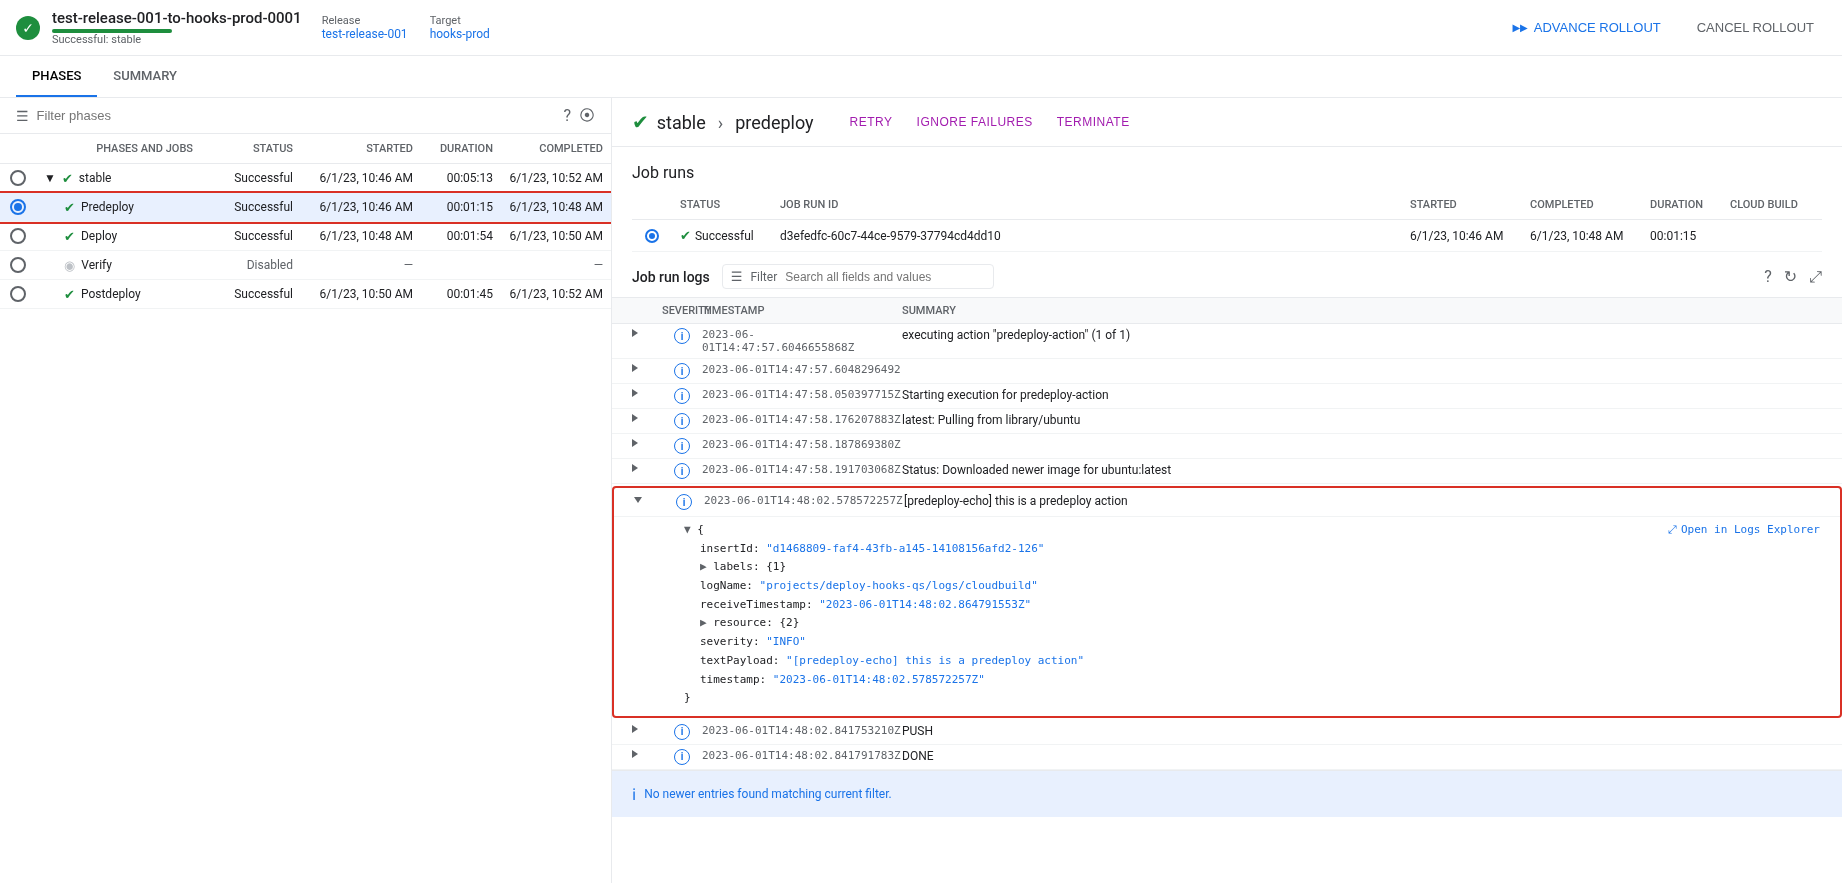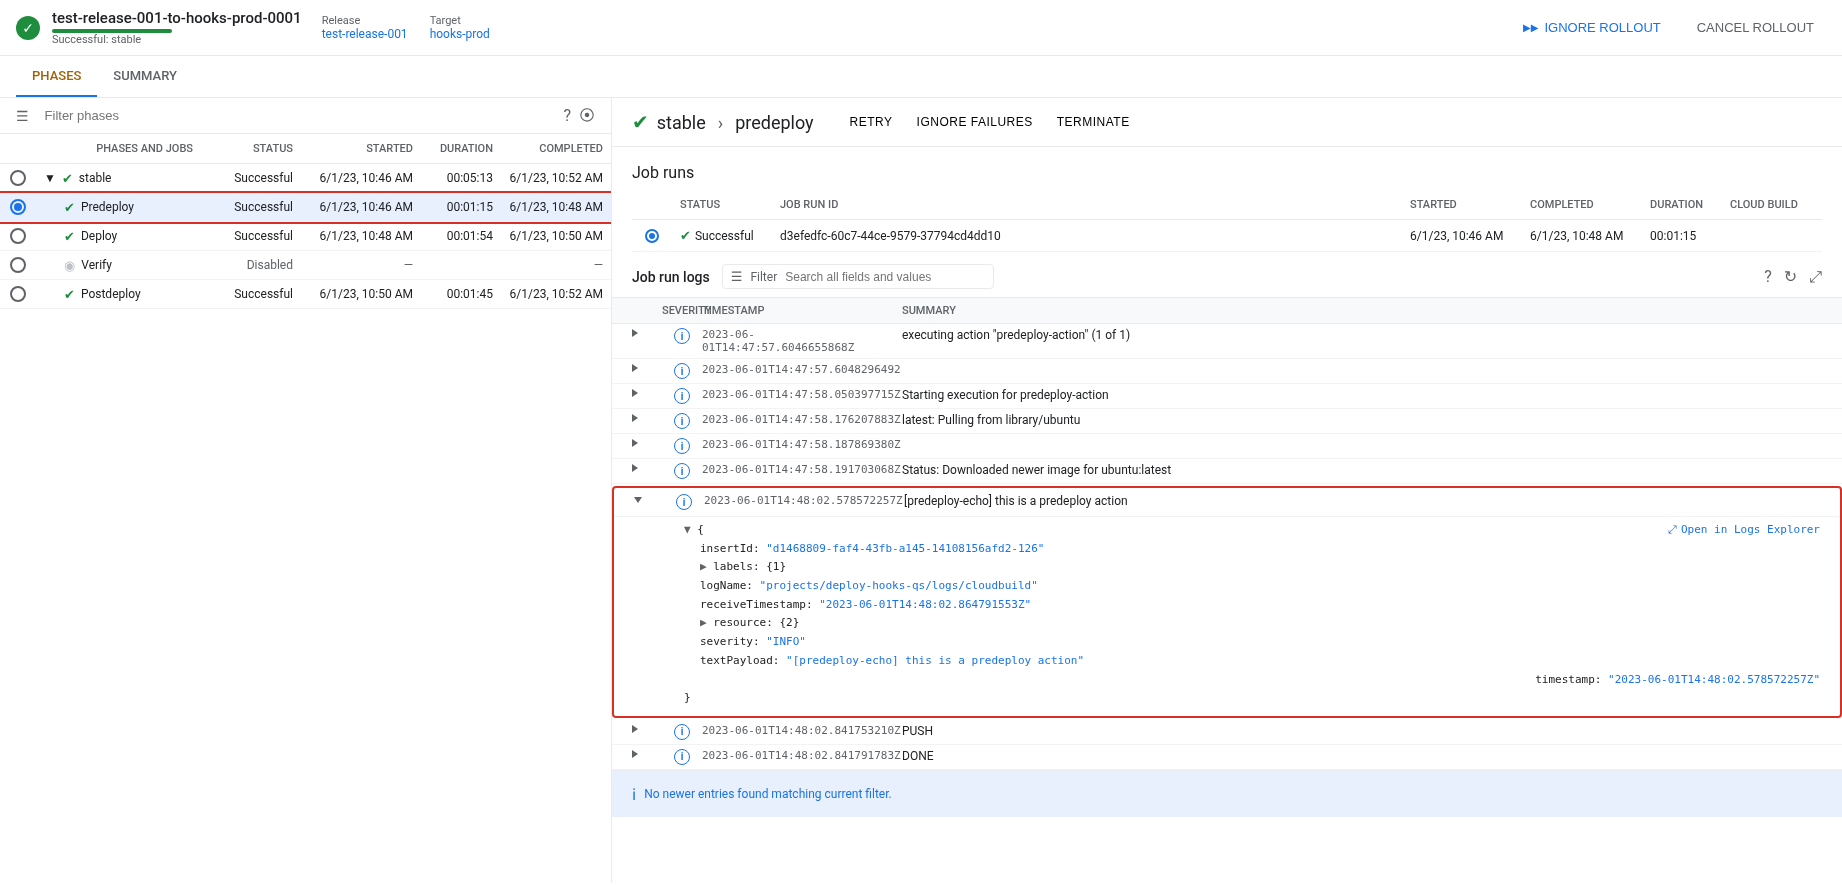--- a/index.html
+++ b/index.html
@@ -18,30 +18,30 @@
     .progress-bar { height: 100%; background: #1e8e3e; border-radius: 2px; width: 100%; }
     .status-text { font-size: 11px; color: #5f6368; }
     .header-actions { margin-left: auto; display: flex; align-items: center; gap: 12px; }
     .btn-advance { display: flex; align-items: center; gap: 6px; color: #1a73e8; font-size: 13px; font-weight: 500; cursor: pointer; padding: 6px 12px; border: none; background: none; }
     .btn-cancel { color: #5f6368; font-size: 13px; font-weight: 500; cursor: pointer; padding: 6px 12px; border: none; background: none; }
     .advance-arrows { font-size: 10px; }
 
     
     .tabs { display: flex; border-bottom: 1px solid #e8eaed; padding: 0 16px; }
     .tab { padding: 12px 16px; font-size: 13px; font-weight: 500; cursor: pointer; border-bottom: 2px solid transparent; color: #5f6368; }
-    .tab.active { color: #a16207; border-bottom-color: #1a73e8; }
+    .tab.active { color: #000000; border-bottom-color: #1a73e8; }
 
     
     .main { display: flex; height: calc(885px - 56px - 44px); }
 
     
     .left-panel { width: 612px; border-right: 1px solid #e8eaed; display: flex; flex-direction: column; flex-shrink: 0; }
     .filter-bar { display: flex; align-items: center; padding: 8px 16px; gap: 8px; border-bottom: 1px solid #e8eaed; }
     .filter-icon { color: #5f6368; font-size: 14px; }
-    .filter-input { border: none; outline: none; font-size: 13px; color: #ef4444; flex: 1; margin-left: 8px; }
+    .filter-input { border: none; outline: none; font-size: 13px; color: #ef4444; flex: 1; }
     .help-icon { color: #5f6368; cursor: pointer; font-size: 16px; margin-left: auto; }
     .columns-icon { color: #5f6368; cursor: pointer; font-size: 16px; }
 
     
     .phases-table { flex: 1; overflow-y: auto; text-align: right; }
     .table-header { display: grid; grid-template-columns: 36px 1fr 100px 120px 80px 110px; padding: 8px 0; border-bottom: 1px solid #e8eaed; }
     .th { font-size: 11px; font-weight: 500; color: #5f6368; padding: 0 8px; text-transform: uppercase; }
     .table-row { display: grid; grid-template-columns: 36px 1fr 100px 120px 80px 110px; align-items: center; padding: 6px 0; border-bottom: 1px solid #f1f3f4; cursor: pointer; }
     .table-row.selected { background: #e8f0fe; }
     .td { font-size: 12px; color: #202124; padding: 0 8px; }
@@ -52,21 +52,21 @@
     .phase-name { display: flex; align-items: center; gap: 6px; }
     .status-chip { display: flex; align-items: center; gap: 4px; }
     .green-check { color: #1e8e3e; font-size: 13px; }
     .indent { margin-left: 20px; }
 
     
     .right-panel { flex: 1; overflow-y: auto; padding: 0; }
     .right-header { display: flex; align-items: center; padding: 12px 20px; border-bottom: 1px solid #e8eaed; gap: 16px; }
     .phase-title { display: flex; align-items: center; gap: 8px; font-size: 18px; font-weight: 400; color: #202124; }
     .phase-actions { display: flex; gap: 16px; margin-left: 16px; }
-    .phase-action-btn { font-size: 12px; font-weight: 500; color: #000000; cursor: pointer; border: none; background: none; padding: 4px; text-transform: uppercase; letter-spacing: 0.5px; }
+    .phase-action-btn { font-size: 12px; font-weight: 500; color: #a21caf; cursor: pointer; border: none; background: none; padding: 4px; text-transform: uppercase; letter-spacing: 0.5px; }
     .section-title { font-size: 16px; font-weight: 400; color: #202124; padding: 16px 20px 8px; }
 
     
     .job-runs-table { padding: 0 20px; }
     .job-table-header { display: grid; grid-template-columns: 40px 100px 1fr 120px 120px 80px 100px; border-bottom: 1px solid #e8eaed; padding: 8px 0; }
     .jth { font-size: 11px; font-weight: 500; color: #5f6368; padding: 0 8px; text-transform: uppercase; }
     .job-row { display: grid; grid-template-columns: 40px 100px 1fr 120px 120px 80px 100px; align-items: center; padding: 8px 0; border-bottom: 1px solid #f1f3f4; }
     .jtd { font-size: 12px; color: #202124; padding: 0 8px; }
 
     
@@ -115,21 +115,21 @@
       </div>
       <div class="meta-group">
         <span class="meta-label">Target</span>
         <a class="meta-value" href="#">hooks-prod</a>
       </div>
     </div>
   </div>
   <div class="header-actions">
     <button class="btn-advance">
       <span class="advance-arrows">▶▶</span>
-      <span>IGNORE ROLLOUT</span>
+      <span>ADVANCE ROLLOUT</span>
     </button>
     <button class="btn-cancel">CANCEL ROLLOUT</button>
   </div>
 </div>
 
 <div class="tabs">
   <div class="tab active">PHASES</div>
   <div class="tab">SUMMARY</div>
 </div>
 
@@ -386,21 +386,21 @@
           </div>
           <div style="padding-left:16px;">
             <span style="color:#5f6368;">▶</span> <span class="log-key">resource: {2}</span>
           </div>
           <div style="padding-left:16px;">
             <span class="log-key">severity: </span><span class="log-string">"INFO"</span>
           </div>
           <div style="padding-left:16px;">
             <span class="log-key">textPayload: </span><span class="log-string">"[predeploy-echo] this is a predeploy action"</span>
           </div>
-          <div style="padding-left:16px;text-align:right;">
+          <div style="padding-left:16px;">
             <span class="log-key">timestamp: </span><span class="log-string">"2023-06-01T14:48:02.578572257Z"</span>
           </div>
           <div>}</div>
           <div style="position:absolute; right:20px; top:4px;">
             <span style="font-size:11px; color:#1a73e8; cursor:pointer; display:flex; align-items:center; gap:4px;">
               <span>⤢</span>
               <span>Open in Logs Explorer</span>
             </span>
           </div>
         </div>

